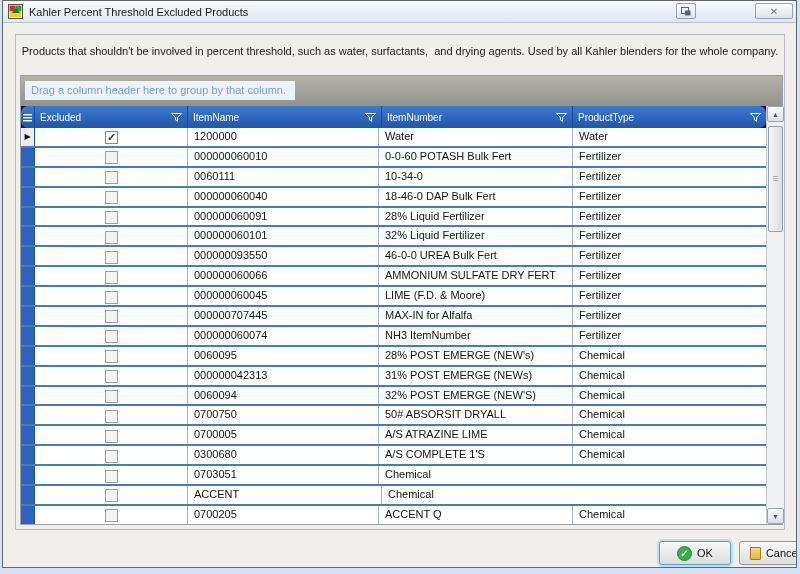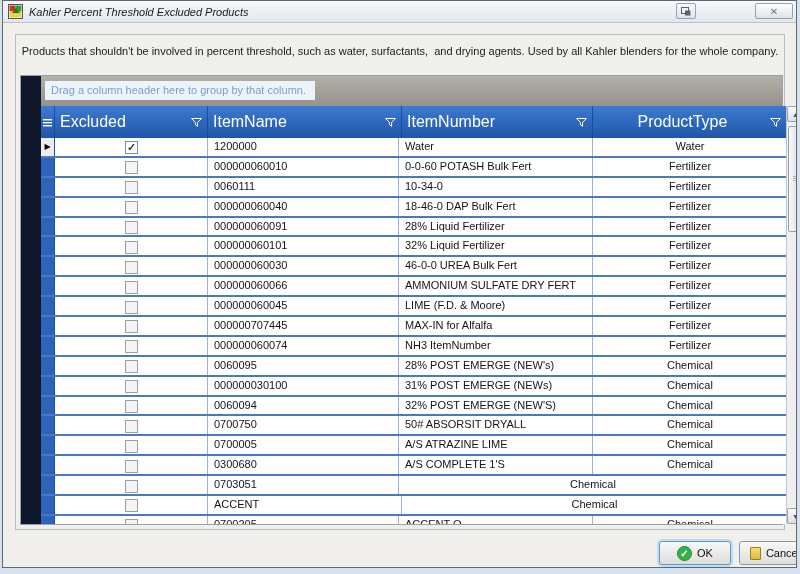--- a/index.html
+++ b/index.html
@@ -7,64 +7,64 @@
     font-family:"Liberation Sans", sans-serif; background:#d6e2f0; }
 
   .window { position:absolute; left:2px; top:0; width:795px; height:568px;
     border:1px solid #63676b; background:#f0efeb; overflow:hidden; }
 
   
   .titlebar { position:relative; height:22px;
     background:linear-gradient(#f7fafc,#dfe7ef);
     border-bottom:1px solid #b9c2cd; display:flex; align-items:center; }
   .app-icon { width:15px; height:15px; margin:0 6px 0 5px; flex:none; }
-  .title-text { font-size:11px; color:#1b1b1b;font-style:italic; }
+  .title-text { font-size:11px; color:#1b1b1b; }
   .tb-btn { position:absolute; top:2px; border:1px solid #98a2ae; border-radius:2px;
     background:linear-gradient(#fcfdfe,#dfe3e8); display:flex; align-items:center;
     justify-content:center; }
   .float-btn { left:673px; width:20px; height:16px; }
   .close-btn { left:752px; width:38px; height:16px; font-size:10px; color:#6b7683; }
 
   
   .outer-panel { position:absolute; left:12px; top:33px; width:770px; height:496px;
     border:1px solid #b6bcc6; background:#f0efeb; }
   .description { position:absolute; left:0; right:0; top:10px; text-align:center;
     font-size:11px; color:#1c1c1c; white-space:pre-wrap; }
 
   
   .grid-panel { position:absolute; left:4px; top:40px; width:763px; height:450px;
-    border:1px solid #9aa1a9; display:flex; flex-direction:column; background:#0f172a;padding-left:20px; }
+    border:1px solid #9aa1a9; display:flex; flex-direction:column; background:#0f172a; }
   .group-area { height:30px; flex:none;
     background:linear-gradient(#b3b0a8,#94928b); padding:4px; }
   .group-hint { display:inline-block; background:#edf3fb; color:#76a0d2;
     font-size:11px; padding:3px 9px 4px 6px; }
 
   .grid-main { flex:1; display:flex; min-height:0; }
   .grid-cols { width:745px; flex:none; display:flex; flex-direction:column; min-height:0; }
 
-  .header-row { height:32px; flex:none; display:flex;
-    background:linear-gradient(#3d7ad0,#2056a9); color:#fff; font-size:16px; }
+  .header-row { height:22px; flex:none; display:flex;
+    background:linear-gradient(#3d7ad0,#2056a9); color:#fff; font-size:10px;border-radius:7px; }
   .hcell { border-right:1px solid #1a4c9c; display:flex; align-items:center;
     padding:0 5px; position:relative; }
   .hcell .flabel { flex:1; overflow:hidden; white-space:nowrap; }
   .funnel { flex:none; margin-left:3px; }
   .ind-h { width:14px; flex:none; padding:0; justify-content:center; }
 
   .grid-rows { flex:1; overflow:hidden; background:#fff; }
   .grid-row { display:flex; height:19.9px; background:#fff;
     border-bottom:2px solid #4a7abe; font-size:11px; color:#141414; }
   .cell { border-right:1px solid #9cb3d6; padding:2px 5px 0 6px; overflow:hidden;
     white-space:nowrap; }
   .ind { width:14px; flex:none; background:#2e63bb; border-right:1px solid #1d4f9e;
     padding:0; text-align:center; font-size:8px; line-height:17px; color:#000; }
   .grid-row.current .ind { background:#ececec; }
   .col0 { width:153px; flex:none; display:flex; align-items:center; justify-content:center; }
   .col1 { width:191px; flex:none; }
   .col2 { width:194px; flex:none; }
-  .col3 { flex:1; border-right:none;text-align:center; }
+  .col3 { flex:1; border-right:none; }
 
   .checkbox { width:13px; height:13px; background:#f4f4f4; border:1px solid #9aa0a6;
     font-size:11px; line-height:11px; text-align:center; color:#3a3a3a; }
   .checkbox.checked { background:#fff; border-color:#6e8fb8; font-weight:bold; }
 
   
   .scrollbar { width:18px; flex:none; background:#eef0f2; border-left:1px solid #c3c8ce;
     display:flex; flex-direction:column; }
   .sb-btn { height:16px; flex:none; background:linear-gradient(#fafbfc,#dcdfe3);
     border:1px solid #9aa2ac; border-radius:2px; font-size:7px; color:#4a5058;
@@ -222,21 +222,21 @@
     <div class="cell col1">000000060101</div>
     <div class="cell col2">32% Liquid Fertilizer</div>
     <div class="cell col3">Fertilizer</div>
   </div>
 
   <div class="grid-row">
     <div class="ind"></div>
     <div class="cell col0">
       <div class="checkbox"></div>
     </div>
-    <div class="cell col1">000000060030</div>
+    <div class="cell col1">000000093550</div>
     <div class="cell col2">46-0-0 UREA  Bulk Fert</div>
     <div class="cell col3">Fertilizer</div>
   </div>
 
   <div class="grid-row">
     <div class="ind"></div>
     <div class="cell col0">
       <div class="checkbox"></div>
     </div>
     <div class="cell col1">000000060066</div>
@@ -282,21 +282,21 @@
     <div class="cell col1">0060095</div>
     <div class="cell col2">28% POST EMERGE (NEW's)</div>
     <div class="cell col3">Chemical</div>
   </div>
 
   <div class="grid-row">
     <div class="ind"></div>
     <div class="cell col0">
       <div class="checkbox"></div>
     </div>
-    <div class="cell col1">000000030100</div>
+    <div class="cell col1">000000042313</div>
     <div class="cell col2">31% POST EMERGE (NEWs)</div>
     <div class="cell col3">Chemical</div>
   </div>
 
   <div class="grid-row">
     <div class="ind"></div>
     <div class="cell col0">
       <div class="checkbox"></div>
     </div>
     <div class="cell col1">0060094</div>

